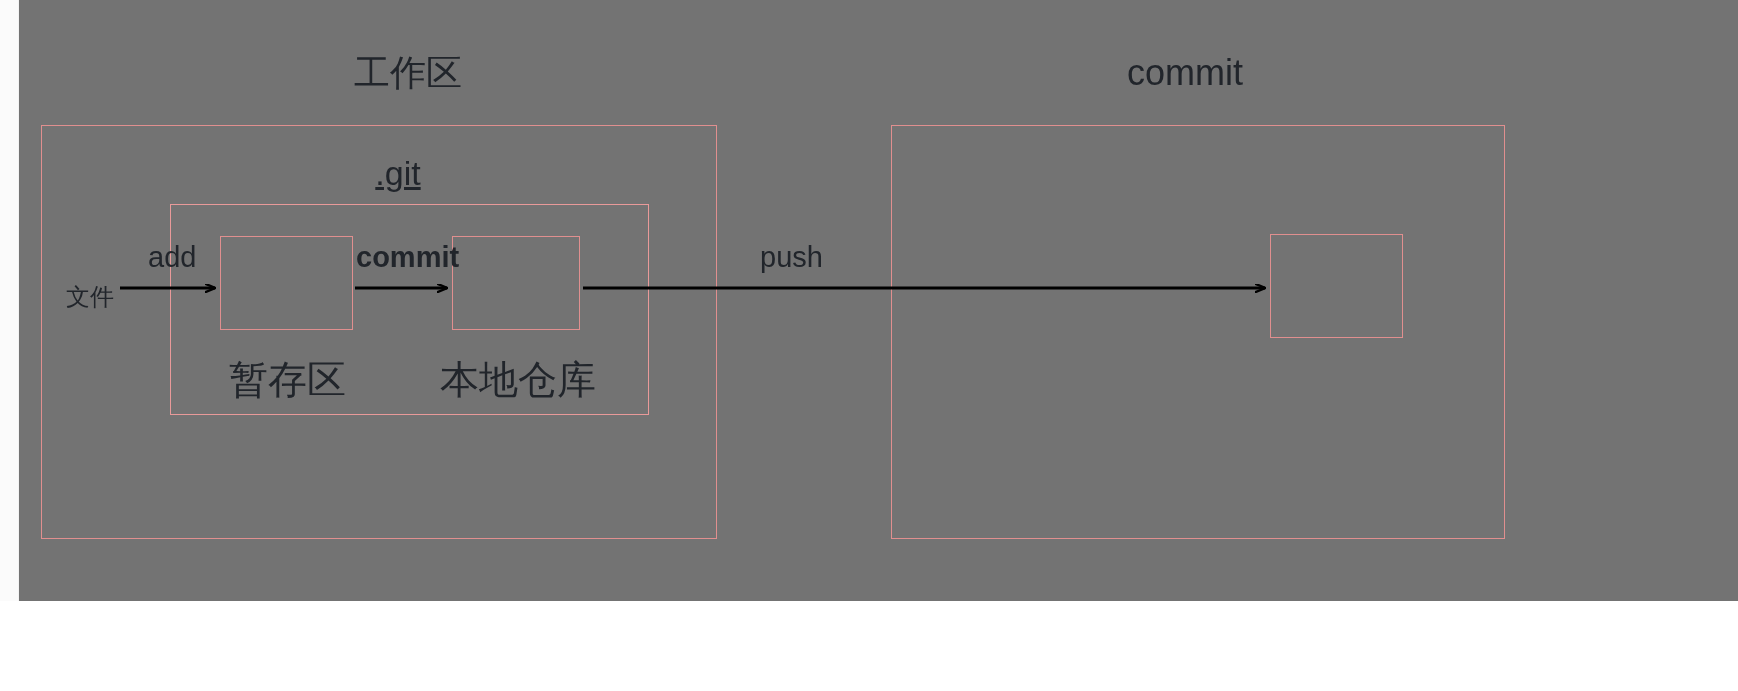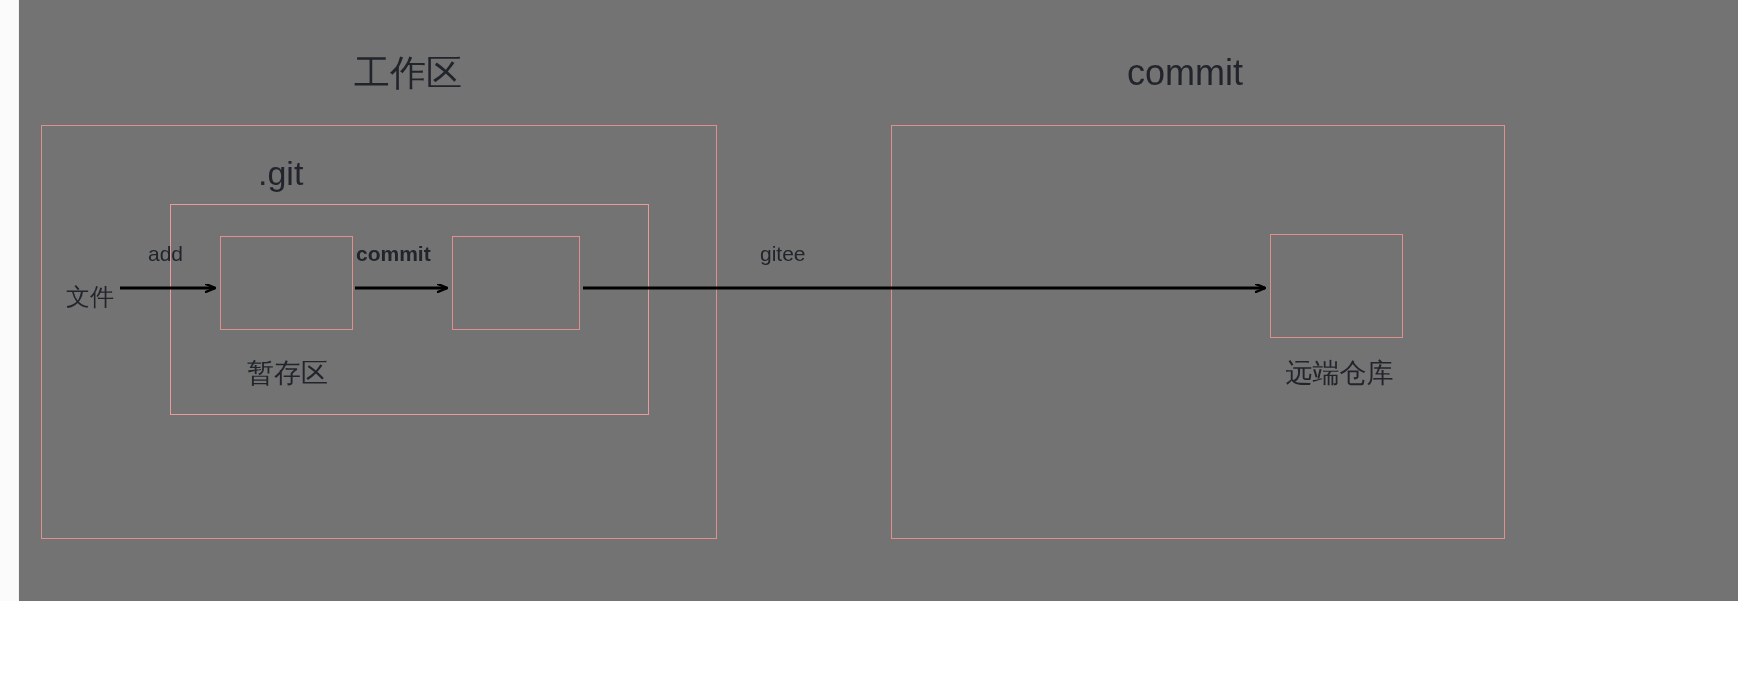--- a/index.html
+++ b/index.html
@@ -52,34 +52,35 @@
     line-height: 1;
     white-space: nowrap;
     text-align: center;
   }
   .sub-title {
     position: absolute;
     color: #21252b;
     font-size: 34px;
     line-height: 1;
     white-space: nowrap;
-    text-align: left;
+    text-align: center;
+    text-decoration: underline;
   }
   .node-label {
     position: absolute;
     color: #21252b;
-    font-size: 27px;
+    font-size: 39px;
     line-height: 1;
     white-space: nowrap;
     text-align: center;
   }
   .edge-label {
     position: absolute;
     color: #21252b;
-    font-size: 21px;
+    font-size: 29px;
     line-height: 1;
     white-space: nowrap;
   }
   .source-label {
     position: absolute;
     color: #21252b;
     font-size: 24px;
     line-height: 1;
     white-space: nowrap;
   }
@@ -118,31 +119,31 @@
   <div class="region" style="left:891px; top:125px; width:614px; height:414px;"></div>
 
   <div class="sub-title" style="left:258px; top:156px; width:280px;">.git</div>
 
   <div class="region inner" style="left:170px; top:204px; width:479px; height:211px;"></div>
 
   <div class="node-box" style="left:220px; top:236px; width:133px; height:94px;"></div>
   <div class="node-label" style="left:210px; top:360px; width:155px;">暂存区</div>
 
   <div class="node-box" style="left:452px; top:236px; width:128px; height:94px;"></div>
+  <div class="node-label" style="left:440px; top:360px; width:155px;">本地仓库</div>
 
   <div class="node-box" style="left:1270px; top:234px; width:133px; height:104px;"></div>
-  <div class="node-label" style="left:1262px; top:360px; width:155px;">远端仓库</div>
 
   <div class="source-label" style="left:66px; top:285px;">文件</div>
 
   <div class="edge-label" style="left:148px; top:243px;">add</div>
 
   <div class="edge-label" style="left:356px; top:243px;font-weight:bold;">commit</div>
 
-  <div class="edge-label" style="left:760px; top:243px;">gitee</div>
+  <div class="edge-label" style="left:760px; top:243px;">push</div>
 
   <svg class="arrows" viewBox="0 0 1738 691">
     <defs>
       <marker id="arrowhead" markerWidth="11" markerHeight="9" refX="10.5" refY="4.5" orient="auto" markerUnits="userSpaceOnUse">
         <path d="M0,0 L11,4.5 L0,9" fill="none" stroke="#000000" stroke-width="2.4" stroke-linecap="butt" stroke-linejoin="miter"></path>
       </marker>
     </defs>
 
     <line x1="120" y1="288" x2="215" y2="288" stroke="#000000" stroke-width="3.2" marker-end="url(#arrowhead)"></line>
 

